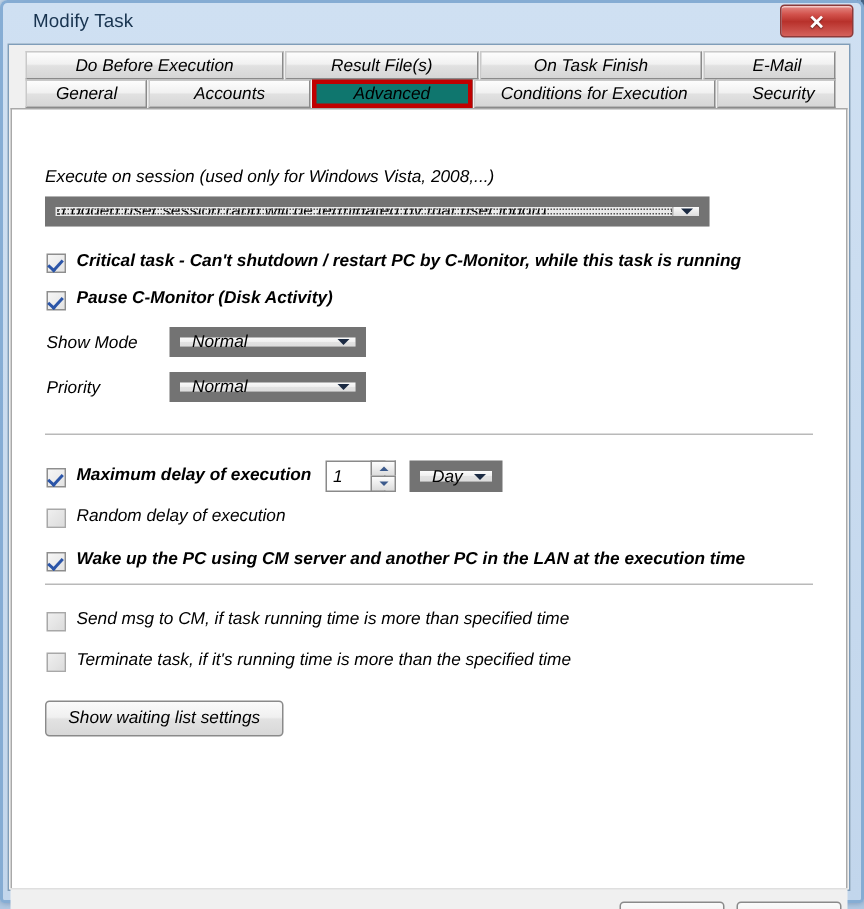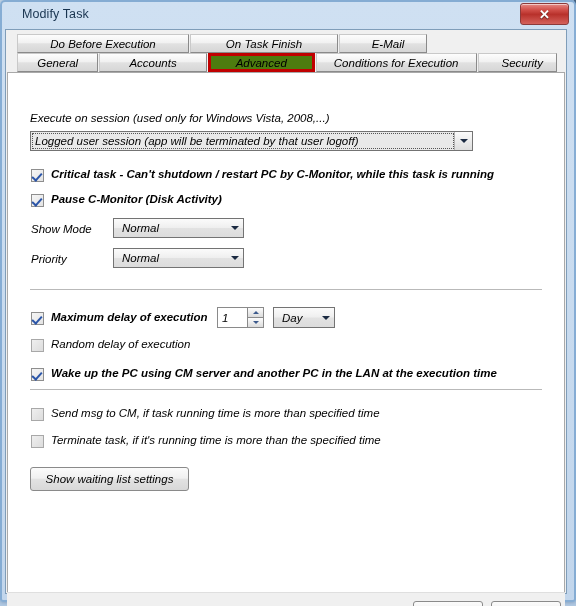--- a/index.html
+++ b/index.html
@@ -55,34 +55,34 @@
   .tabstrip{position:absolute;left:11px;top:4px;width:540px;height:38px;}
   .tabrow{position:absolute;left:0;width:540px;height:19px;display:flex;}
   .tabrow.r1{top:0;}
   .tabrow.r2{top:19px;}
   .tab{height:19px;box-sizing:border-box;
        border:1px solid #8a8a8a;border-top-color:#c9c9c9;border-left-color:#c9c9c9;
        background:linear-gradient(180deg,#fdfdfd 0%,#f1f1f1 45%,#e1e1e1 52%,#d6d6d6 100%);
        display:flex;align-items:center;justify-content:center;
        font-size:11.5px;color:#000;cursor:pointer;margin-right:1px;}
   .tab:last-child{margin-right:0;padding-left:10px;}
-  .tab.active{background:#4d7c0f;border-color:#8a8a8a;text-align:right;}
+  .tab.active{background:#0f766e;border-color:#8a8a8a;text-align:right;}
   .tab-highlight{position:absolute;left:0;top:0;width:100%;height:100%;
                  border:3px solid #c00000;box-sizing:border-box;pointer-events:none;}
   .tabwrap{position:relative;}
 
   
   .page{position:absolute;left:1px;top:42px;width:558px;height:520px;
         background:#fff;border:1px solid #a9a9a9;border-bottom:none;box-sizing:border-box;}
 
   .lbl{position:absolute;font-size:11.5px;color:#000;white-space:nowrap;}
   .lbl-b{font-weight:bold;}
 
   
-  .combo{position:absolute;box-sizing:border-box;border:1px solid #737373;
+  .combo{position:absolute;box-sizing:border-box;border:7px solid #737373;
          background:linear-gradient(180deg,#fbfbfb 0%,#efefef 48%,#e2e2e2 52%,#dcdcdc 100%);
          display:flex;align-items:center;cursor:pointer;}
   .combo .ctext{flex:1;font-size:11.5px;color:#000;padding-left:8px;white-space:nowrap;overflow:hidden;}
   .combo .carrow{width:17px;height:100%;display:flex;align-items:center;justify-content:center;}
   .combo .carrow i{display:block;width:0;height:0;border-left:4px solid transparent;
                    border-right:4px solid transparent;border-top:4px solid #1b2a42;}
   .combo.wide{background:#e9e9e9;}
   .combo.wide .ctext{outline:1px dotted #555;outline-offset:-1px;margin:1px 0 1px 1px;
                      padding-left:3px;height:calc(100% - 2px);display:flex;align-items:center;}
   .combo.wide .carrow{background:linear-gradient(180deg,#fbfbfb 0%,#ececec 50%,#dedede 100%);
@@ -143,20 +143,23 @@
       </div>
     </div>
 
     <div class="client">
 
       <div class="tabstrip">
         <div class="tabrow r1">
           <div class="tab" style="width:172px">
             <span>Do Before Execution</span>
           </div>
+          <div class="tab" style="width:129px">
+            <span>Result File(s)</span>
+          </div>
           <div class="tab" style="width:148px">
             <span>On Task Finish</span>
           </div>
           <div class="tab" style="width:88px">
             <span>E-Mail</span>
           </div>
         </div>
         <div class="tabrow r2">
           <div class="tab" style="width:88px">
             <span>General</span>

